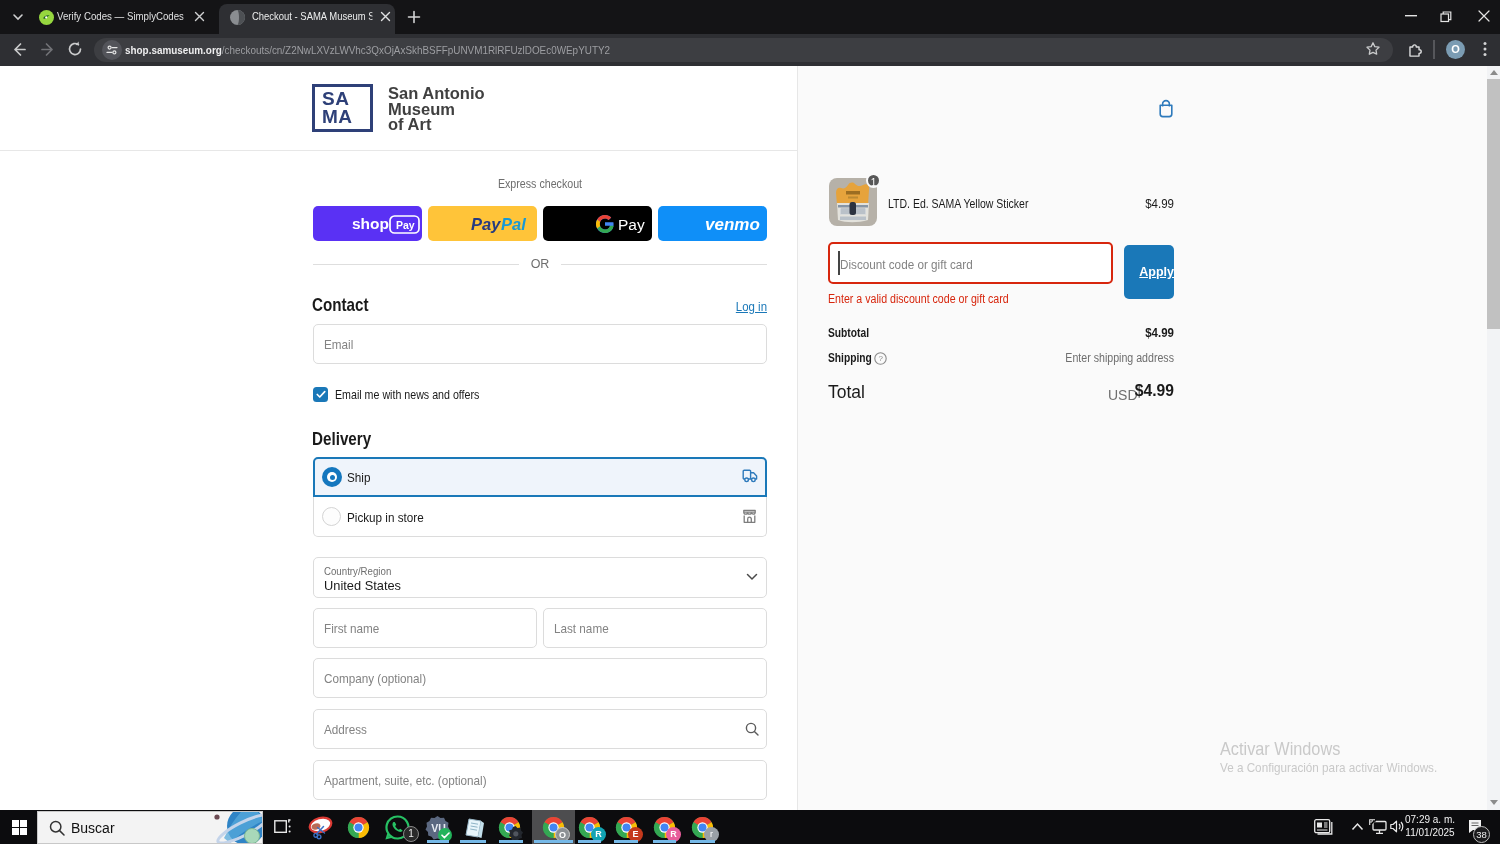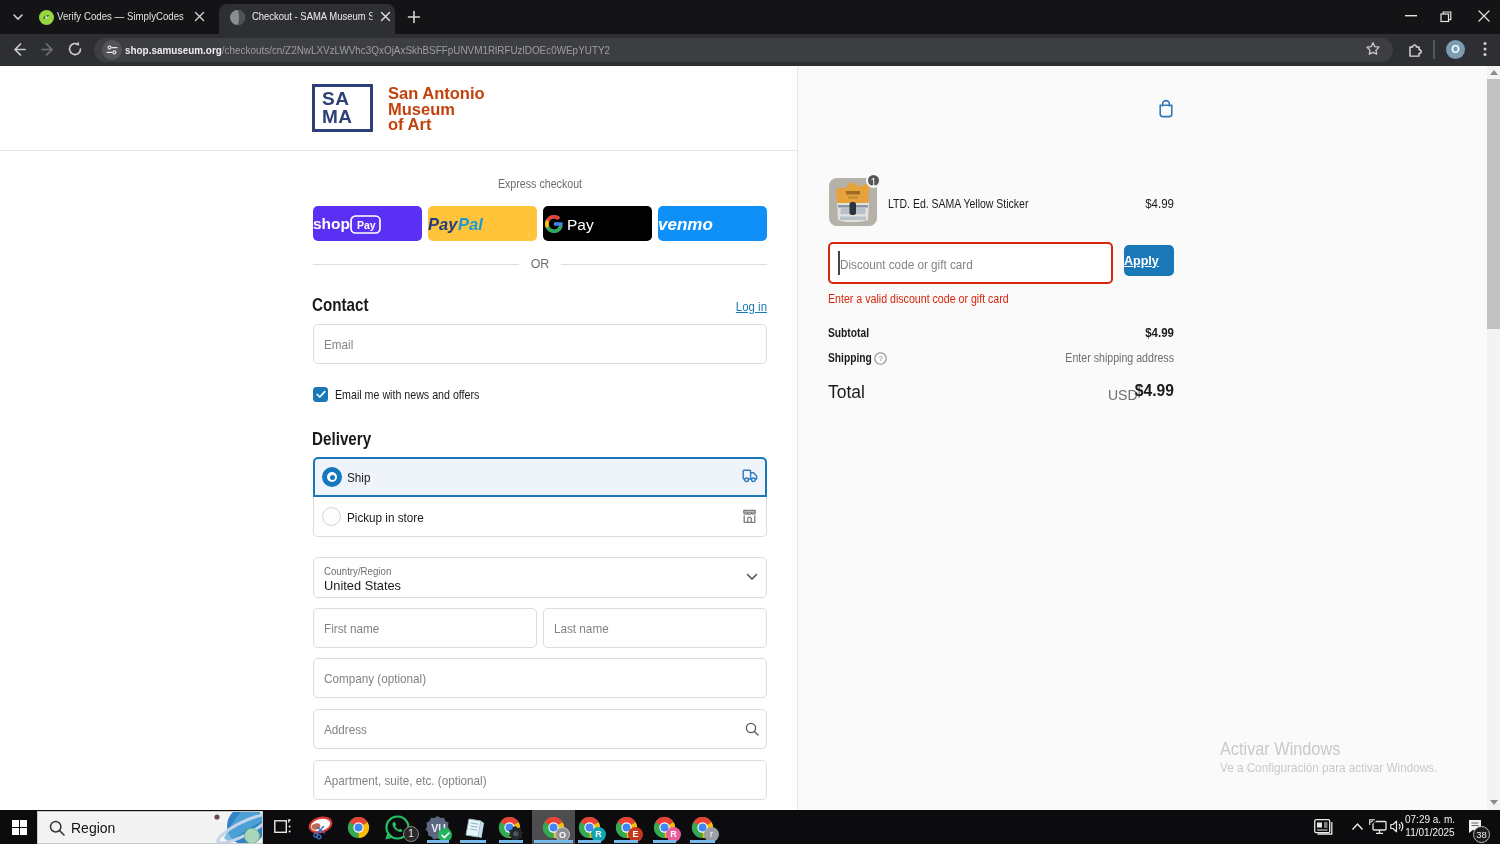--- a/index.html
+++ b/index.html
@@ -15,21 +15,21 @@
   #omnibox { left:94px; top:38px; width:1299px; height:24px; background:#3d3e42; border-radius:12px; }
   .navic { color:#c6c7c8; }
 
   
   #page { left:0; top:66px; width:1487px; height:744px; background:#fff; overflow:hidden; }
   #sidebar { left:797px; top:0px; width:690px; height:744px; background:#fafafa; border-left:1px solid #e7e7e7; }
   #hdrline { left:0; top:84px; width:797px; height:1px; background:#e7e7e7; }
 
   .input { background:#fff; border:1px solid #dcdcdc; border-radius:5px; position:absolute; }
   .ph { color:#838383; font-size:13px; position:absolute; transform:scaleX(.9); transform-origin:0 50%; }
-  .btn { border-radius:5px; position:absolute; display:flex; align-items:center; justify-content:flex-start;text-decoration:underline; }
+  .btn { border-radius:5px; position:absolute; display:flex; align-items:center; justify-content:flex-end;text-decoration:underline; }
 
   
   #taskbar { left:0; top:810px; width:1500px; height:34px; background:#0c0c0e; }
 </style>
 </head>
 <body>
 
 <div class="abs" id="tabstrip"></div>
 <div class="abs tab-active"></div>
 <div class="abs" id="toolbar"></div>
@@ -108,21 +108,21 @@
     <circle cx="2" cy="8" r="1.5" fill="#d3d4d5"></circle>
     <circle cx="2" cy="13.5" r="1.5" fill="#d3d4d5"></circle>
   </svg>
 
 <div class="abs" id="page">
   <div class="abs" id="sidebar"></div>
   <div class="abs" id="hdrline"></div>
 
   <div class="abs" style="left:312px;top:18px;width:61px;height:48px;border:3px solid #2e4078;"></div>
   <div class="abs" style="left:322px;top:24px;font-weight:700;color:#2e4078;font-size:19px;line-height:18px;letter-spacing:.5px;">SA<br>MA</div>
-  <div class="abs" style="left:388px;top:20px;font-weight:700;color:#c2410c;font-size:16.5px;line-height:15.5px;">San Antonio<br>Museum<br>of Art</div>
+  <div class="abs" style="left:388px;top:20px;font-weight:700;color:#404040;font-size:16.5px;line-height:15.5px;">San Antonio<br>Museum<br>of Art</div>
 
   <svg class="abs" style="left:1157px;top:33px" width="18" height="19" viewBox="0 0 18 19">
       <circle cx="9" cy="5" r="3.4" stroke="#2e7abc" stroke-width="1.6" fill="none"></circle>
       <path d="M3.2 6.2 L14.8 6.2 L14.8 15 A2.6 2.6 0 0 1 12.2 17.6 L5.8 17.6 A2.6 2.6 0 0 1 3.2 15 Z" stroke="#2e7abc" stroke-width="1.6" fill="#fafafa" stroke-linejoin="round"></path>
       <path d="M5.6 6.2 L5.6 7.6 M12.4 6.2 L12.4 7.6" stroke="#2e7abc" stroke-width="1.6"></path>
     </svg>
 
   <div class="abs" style="left:313px;top:110px;width:454px;text-align:center;color:#6e6e6e;font-size:13px;transform:scaleX(.82);">Express checkout</div>
 
   <div class="btn" style="left:313px;top:140px;width:109px;height:35px;background:#5a31f4;">
@@ -229,21 +229,21 @@
     <rect x="13" y="10" width="14" height="3.5" fill="#8a5f1b" opacity=".8"></rect>
     <rect x="15" y="15.5" width="10" height="2" fill="#a97e2e" opacity=".7"></rect>
   </svg>
   <div class="abs" style="left:866px;top:107px;width:15px;height:15px;border-radius:50%;background:#575757;border:2px solid #fafafa;color:#fff;font-size:10px;text-align:center;line-height:15px;">1</div>
   <div class="abs" style="left:888px;top:131px;font-size:12.5px;color:#1a1a1a;transform:scaleX(.84);transform-origin:0 50%;">LTD. Ed. SAMA Yellow Sticker</div>
   <div class="abs" style="left:1014px;top:131px;width:160px;text-align:right;font-size:12.5px;color:#1a1a1a;transform:scaleX(.92);transform-origin:100% 50%;">$4.99</div>
 
   <div class="abs" style="left:828px;top:176px;width:285px;height:42px;background:#fff;border:2px solid #d7260d;border-radius:5px;"></div>
   <div class="abs" style="left:838px;top:185px;width:1.5px;height:24px;background:#444;"></div>
   <div class="ph" style="left:840px;top:191px;">Discount code or gift card</div>
-  <div class="btn" style="left:1124px;top:179px;width:50px;height:31px;background:#1a78b8;color:#fff;font-size:12.5px;font-weight:700;">Apply</div>
+  <div class="btn" style="left:1124px;top:179px;width:50px;height:54px;background:#1a78b8;color:#fff;font-size:12.5px;font-weight:700;">Apply</div>
   <div class="abs" style="left:828px;top:226px;font-size:12.5px;color:#d7260d;transform:scaleX(.85);transform-origin:0 50%;">Enter a valid discount code or gift card</div>
 
   <div class="abs" style="left:828px;top:260px;font-size:12.5px;font-weight:600;color:#1a1a1a;transform:scaleX(.82);transform-origin:0 50%;">Subtotal</div>
   <div class="abs" style="left:1014px;top:260px;width:160px;text-align:right;font-size:12.5px;font-weight:600;color:#1a1a1a;transform:scaleX(.92);transform-origin:100% 50%;">$4.99</div>
   <div class="abs" style="left:828px;top:285px;font-size:12.5px;font-weight:600;color:#1a1a1a;transform:scaleX(.82);transform-origin:0 50%;">Shipping</div>
   <svg class="abs" style="left:874px;top:286px" width="13" height="13" viewBox="0 0 13 13">
       <circle cx="6.5" cy="6.5" r="5.7" stroke="#8a8a8a" stroke-width="1.1" fill="none"></circle>
       <text x="4.5" y="9.4" font-size="8" fill="#8a8a8a" font-family="Liberation Sans">?</text>
     </svg>
   <div class="abs" style="left:974px;top:285px;width:200px;text-align:right;font-size:12.5px;color:#6e6e6e;transform:scaleX(.85);transform-origin:100% 50%;">Enter shipping address</div>
@@ -271,21 +271,21 @@
     <rect x="8" y="0" width="7" height="7" fill="#fff"></rect>
     <rect x="0" y="8" width="7" height="7" fill="#fff"></rect>
     <rect x="8" y="8" width="7" height="7" fill="#fff"></rect>
   </svg>
 
 <div class="abs" style="left:37px;top:811px;width:226px;height:33px;background:#f3f3f3;border:1px solid #c8c8c8;overflow:hidden;">
   <svg class="abs" style="left:11px;top:8px" width="16" height="16" viewBox="0 0 16 16">
       <circle cx="6.7" cy="6.7" r="5.2" stroke="#333" stroke-width="1.5" fill="none"></circle>
       <path d="M10.6 10.6 L15 15" stroke="#333" stroke-width="1.5" stroke-linecap="round"></path>
     </svg>
-  <div class="abs" style="left:33px;top:8px;font-size:14px;color:#111;">Region</div>
+  <div class="abs" style="left:33px;top:8px;font-size:14px;color:#111;">Buscar</div>
   <svg class="abs" style="left:168px;top:0px" width="58" height="33" viewBox="0 0 58 33">
     <circle cx="40" cy="14" r="19" fill="#2f84c6"></circle>
     <path d="M40 -5 A19 19 0 0 1 57 9 C48 13 36 20 24 31 L18 26 C24 14 31 3 40 -5 Z" fill="#57aadb" opacity=".75"></path>
     <ellipse cx="37" cy="17" rx="28" ry="6.5" fill="none" stroke="#c4d4ea" stroke-width="3" transform="rotate(-27 37 17)"></ellipse>
     <circle cx="46" cy="24" r="7.5" fill="#a8d8b9"></circle>
     <circle cx="46" cy="24" r="7.5" fill="none" stroke="#7db894" stroke-width="1"></circle>
     <circle cx="11" cy="5" r="2.6" fill="#6b4a52"></circle>
   </svg>
 </div>
 

